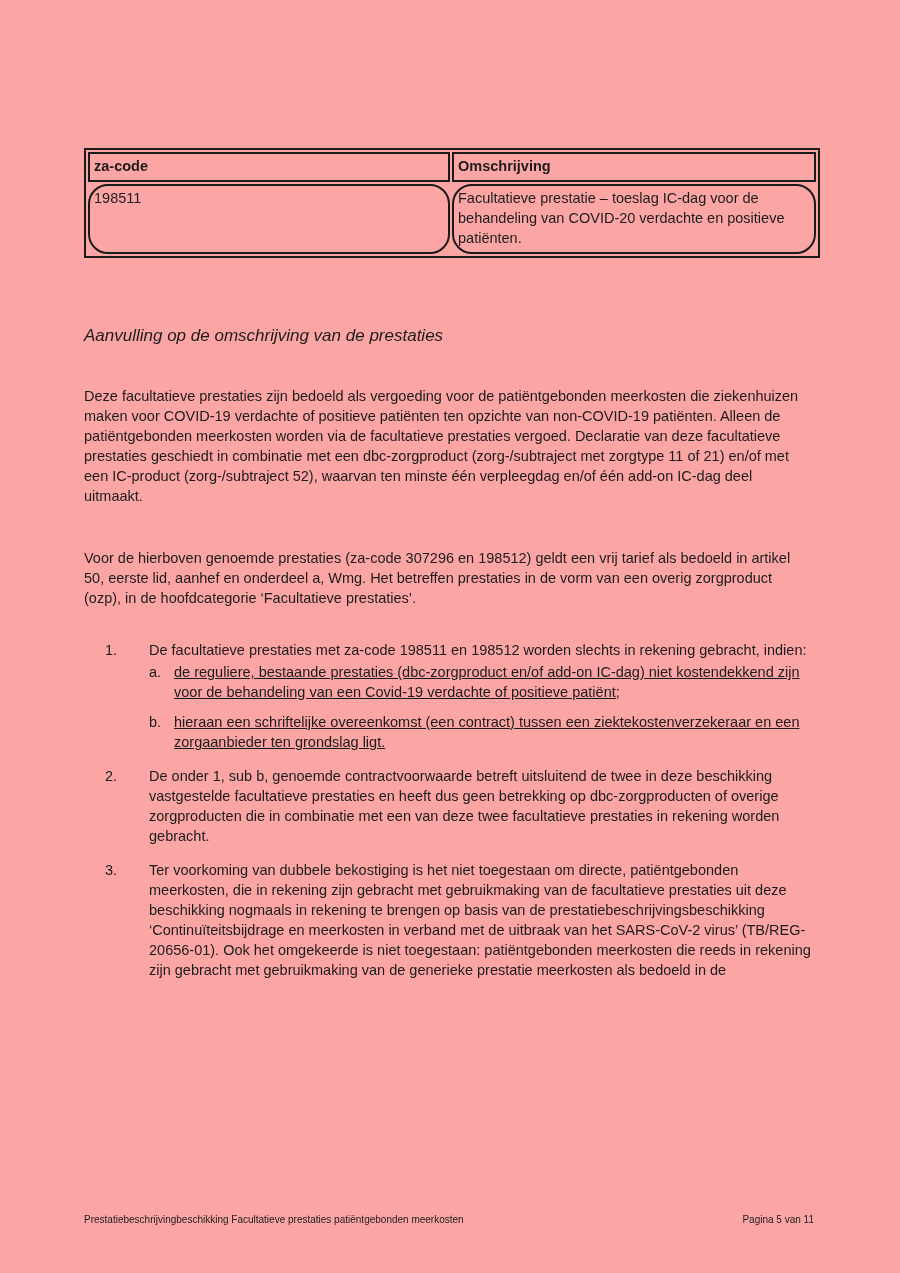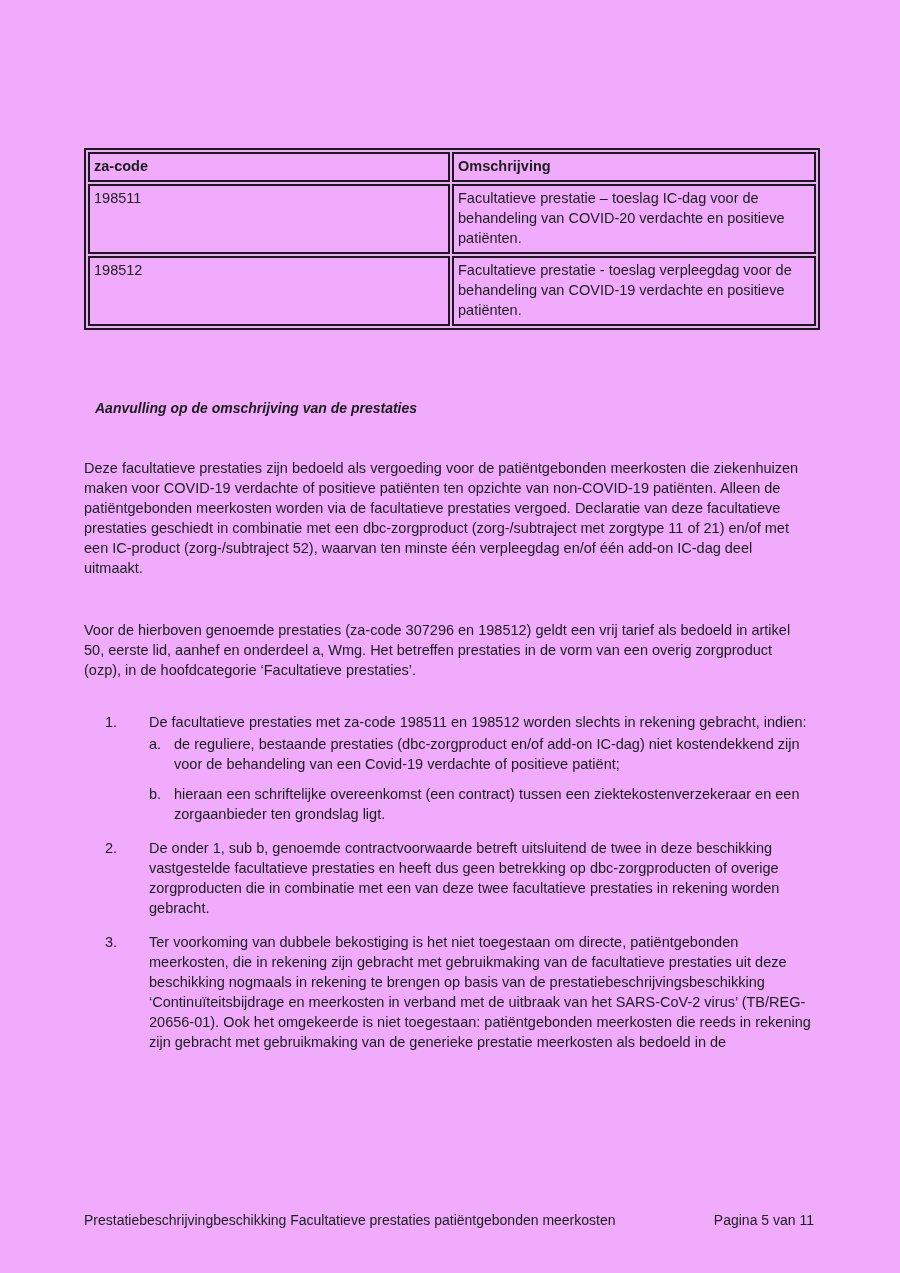--- a/index.html
+++ b/index.html
@@ -3,21 +3,21 @@
 <meta charset="utf-8">
 <style>
   * { box-sizing: border-box; }
   html, body { margin: 0; padding: 0; background: #ffffff; }
 
   .page {
     position: relative;
     width: 900px;
     height: 1273px;
     margin: 0 auto;
-    background: #f0abfc;
+    background: #fca5a5;
     color: #1c1c1c;
     font-family: "Liberation Sans", sans-serif;
     font-size: 14.5px;
     line-height: 20px;
     overflow: hidden;
     padding: 148px 80px 0 84px;
   }
 
   
   table.za-table {
@@ -28,30 +28,30 @@
     table-layout: fixed;
   }
   table.za-table th,
   table.za-table td {
     border: 2px solid #1a1a1a;
     padding: 2px 5px 4px 4px;
     vertical-align: top;
     text-align: left;
   }
   table.za-table th { font-weight: bold; height: 24px; }
-  table.za-table td { height: 66px; }
+  table.za-table td { height: 66px; border-radius: 20px; }
   .col-code { width: 362px; }
 
   
   .sec-heading {
     font-style: italic;
-    font-weight: bold;
-    font-size: 14px;
+    font-weight: normal;
+    font-size: 17px;
     line-height: 16px;
-    margin: 11px;
+    margin: 0;
   }
   .heading-aanvulling   { margin-top: 70px; }
   .heading-tariefsoort  { margin-top: 37px; }
   .heading-voorwaarden  { margin-top: 37px; }
 
   .body-par {
     margin: 42px 16px 0 0;
   }
 
   
@@ -71,32 +71,32 @@
   .sublist { margin-top: 2px; }
   .subitem {
     display: flex;
     align-items: flex-start;
   }
   .subitem + .subitem { margin-top: 10px; }
   .subitem .alpha-marker {
     flex: 0 0 auto;
     width: 25px;
   }
-  .subitem .subtext { flex: 1 1 auto; }
+  .subitem .subtext { flex: 1 1 auto; text-decoration: underline; }
 
   
   .footer {
     position: absolute;
     left: 84px;
     right: 86px;
     top: 1212px;
     display: flex;
     justify-content: space-between;
     align-items: flex-start;
-    font-size: 14px;
+    font-size: 10px;
     line-height: 16.5px;
   }
   .footer-left { max-width: 600px; }
   .footer-right { white-space: nowrap; }
 </style>
 </head>
 <body>
 
 <div class="page">
 
@@ -104,24 +104,20 @@
     <thead>
       <tr>
         <th class="col-code">za-code</th>
         <th>Omschrijving</th>
       </tr>
     </thead>
     <tbody>
       <tr>
         <td>198511</td>
         <td>Facultatieve prestatie – toeslag IC-dag voor de behandeling van COVID-20 verdachte en positieve patiënten.</td>
-      </tr>
-      <tr>
-        <td>198512</td>
-        <td>Facultatieve prestatie - toeslag verpleegdag voor de behandeling van COVID-19 verdachte en positieve patiënten.</td>
       </tr>
     </tbody>
   </table>
 
   <h2 class="sec-heading heading-aanvulling">Aanvulling op de omschrijving van de prestaties</h2>
   <p class="body-par">Deze facultatieve prestaties zijn bedoeld als vergoeding voor de patiëntgebonden meerkosten die ziekenhuizen maken voor COVID-19 verdachte of positieve patiënten ten opzichte van non-COVID-19 patiënten. Alleen de patiëntgebonden meerkosten worden via de facultatieve prestaties vergoed. Declaratie van deze facultatieve prestaties geschiedt in combinatie met een dbc-zorgproduct (zorg-/subtraject met zorgtype 11 of 21) en/of met een IC-product (zorg-/subtraject 52), waarvan ten minste één verpleegdag en/of één add-on IC-dag deel uitmaakt.</p>
 
   <p class="body-par">Voor de hierboven genoemde prestaties (za-code 307296 en 198512) geldt een vrij tarief als bedoeld in artikel 50, eerste lid, aanhef en onderdeel a, Wmg. Het betreffen prestaties  in de vorm van een overig zorgproduct (ozp), in de hoofdcategorie ‘Facultatieve prestaties’.</p>
 
 

